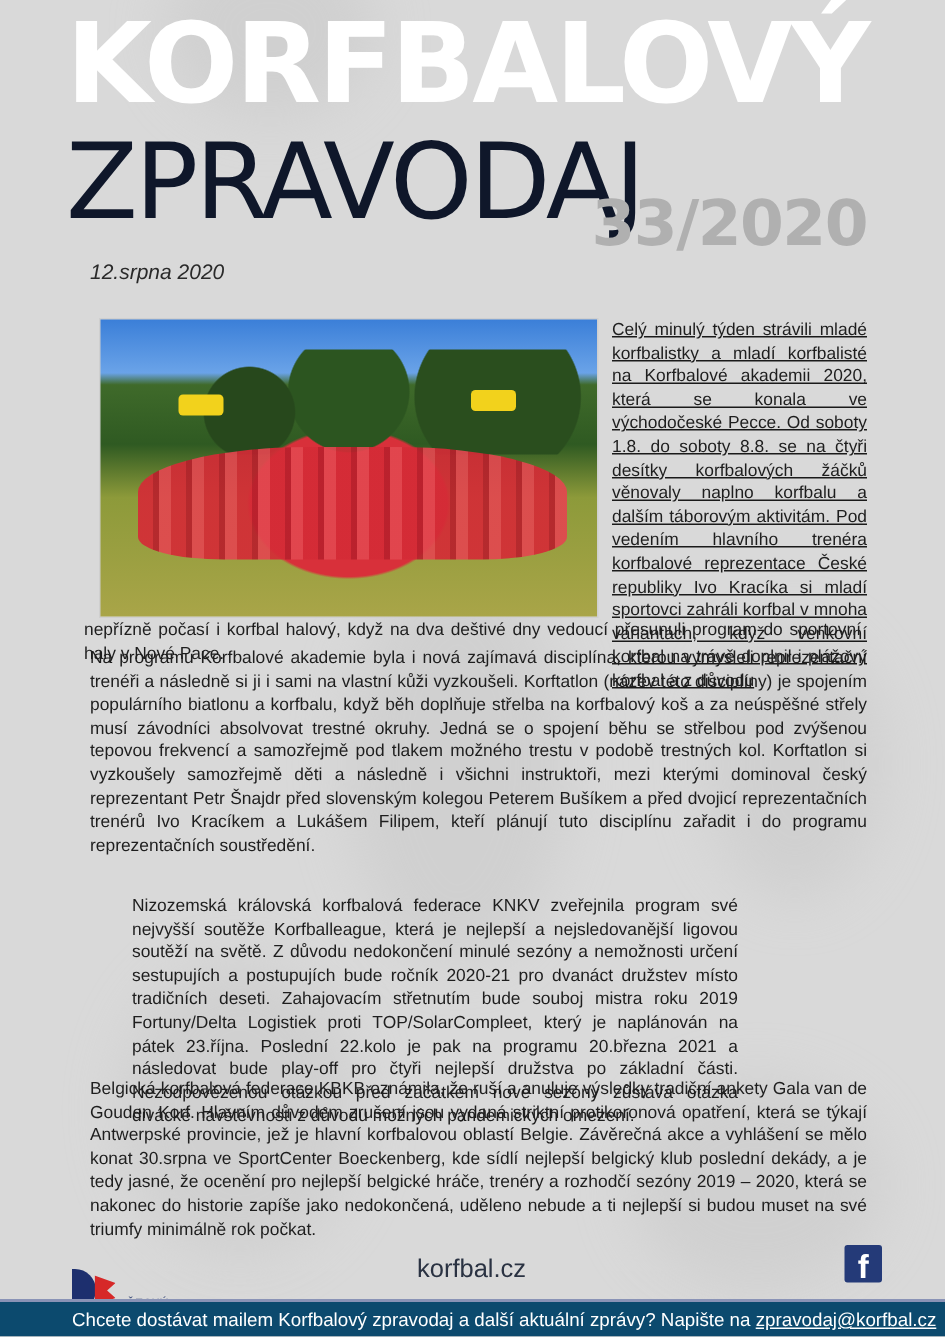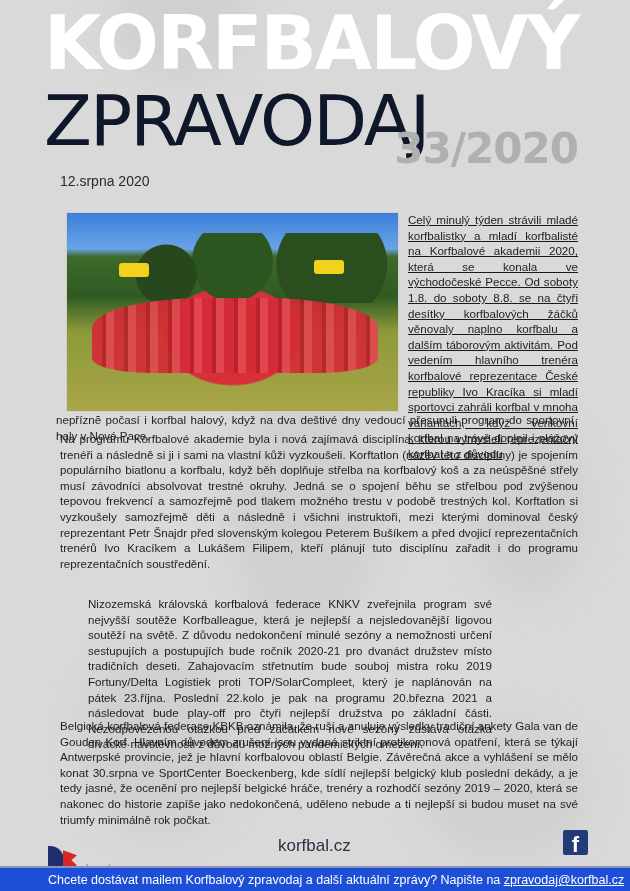--- a/index.html
+++ b/index.html
@@ -23,21 +23,21 @@
     font-family: "DejaVu Sans", sans-serif; font-weight: normal;
     font-size: 70px; letter-spacing: -2px; color: #0f172a; line-height: 1;
   }
   .issue {
     position: absolute; right: 52px; top: 128px;
     font-family: "DejaVu Sans", sans-serif; font-weight: bold;
     font-size: 42px; color: #b0b0b0; line-height: 1; letter-spacing: -1px;
   }
   .date {
     position: absolute; left: 60px; top: 173px;
-    font-size: 14px; color: #2a2a2a;
+    font-size: 14px; color: #2a2a2a; font-style: italic;
   }
 
   .photo1 {
     position: absolute; left: 67px; top: 213px; width: 331px; height: 198px;
     background:
       radial-gradient(ellipse at 50% 62%, #d8303a 0 28%, transparent 29%),
       linear-gradient(to bottom, #3b7fd8 0%, #6aa3e8 18%, #3f6a2a 22%, #2f5a22 42%, #8d9a3a 60%, #a9a548 100%);
     box-shadow: 0 0 0 1px #cfcfcf;
     overflow: hidden;
   }
@@ -68,21 +68,21 @@
 
   .footer-logo { position: absolute; left: 48px; top: 828px; display: flex; align-items: center; gap: 6px; }
   .logo-mark { width: 30px; height: 28px; position: relative; }
   .logo-mark .b { position:absolute; left:0; top:0; width:16px; height:28px; background:#1d2f6e; border-radius: 0 14px 14px 0; }
   .logo-mark .r { position:absolute; left:15px; top:4px; width:14px; height:20px; background:#d62828; clip-path: polygon(0 0,100% 25%,60% 50%,100% 75%,0 100%); }
   .logo-text { font-size: 8px; line-height: 9.5px; color: #3a4a78; letter-spacing: .2px; margin-top: 36px; }
   .site { position: absolute; left: 278px; top: 836px; font-size: 17px; color: #2a3242; }
   .fb { position: absolute; left: 563px; top: 830px; width: 25px; height: 25px; background: #243a78; border-radius: 2px; color:#fff;
         font: bold 22px "Liberation Sans", sans-serif; text-align:center; line-height: 29px; overflow:hidden; }
 
-  .bottom-bar { position: absolute; left: 0; right: 0; top: 866px; height: 25px; background: #1d4ed8; border-top: 2px solid #8a93b6;
+  .bottom-bar { position: absolute; left: 0; right: 0; top: 866px; height: 25px; background: #0c4a6e; border-top: 2px solid #8a93b6;
     color: #ffffff; font-size: 12.5px; line-height: 24px; padding-left: 48px; box-sizing: border-box; }
   .bottom-bar a { color: #ffffff; text-decoration: underline; }
 </style>
 </head>
 <body>
 
 <div class="page">
   <div class="bg-shape" style="left:110px;top:-40px;width:140px;height:120px;"></div>
   <div class="bg-shape" style="left:230px;top:380px;width:150px;height:260px;"></div>
   <div class="bg-shape" style="left:470px;top:420px;width:120px;height:180px;"></div>

